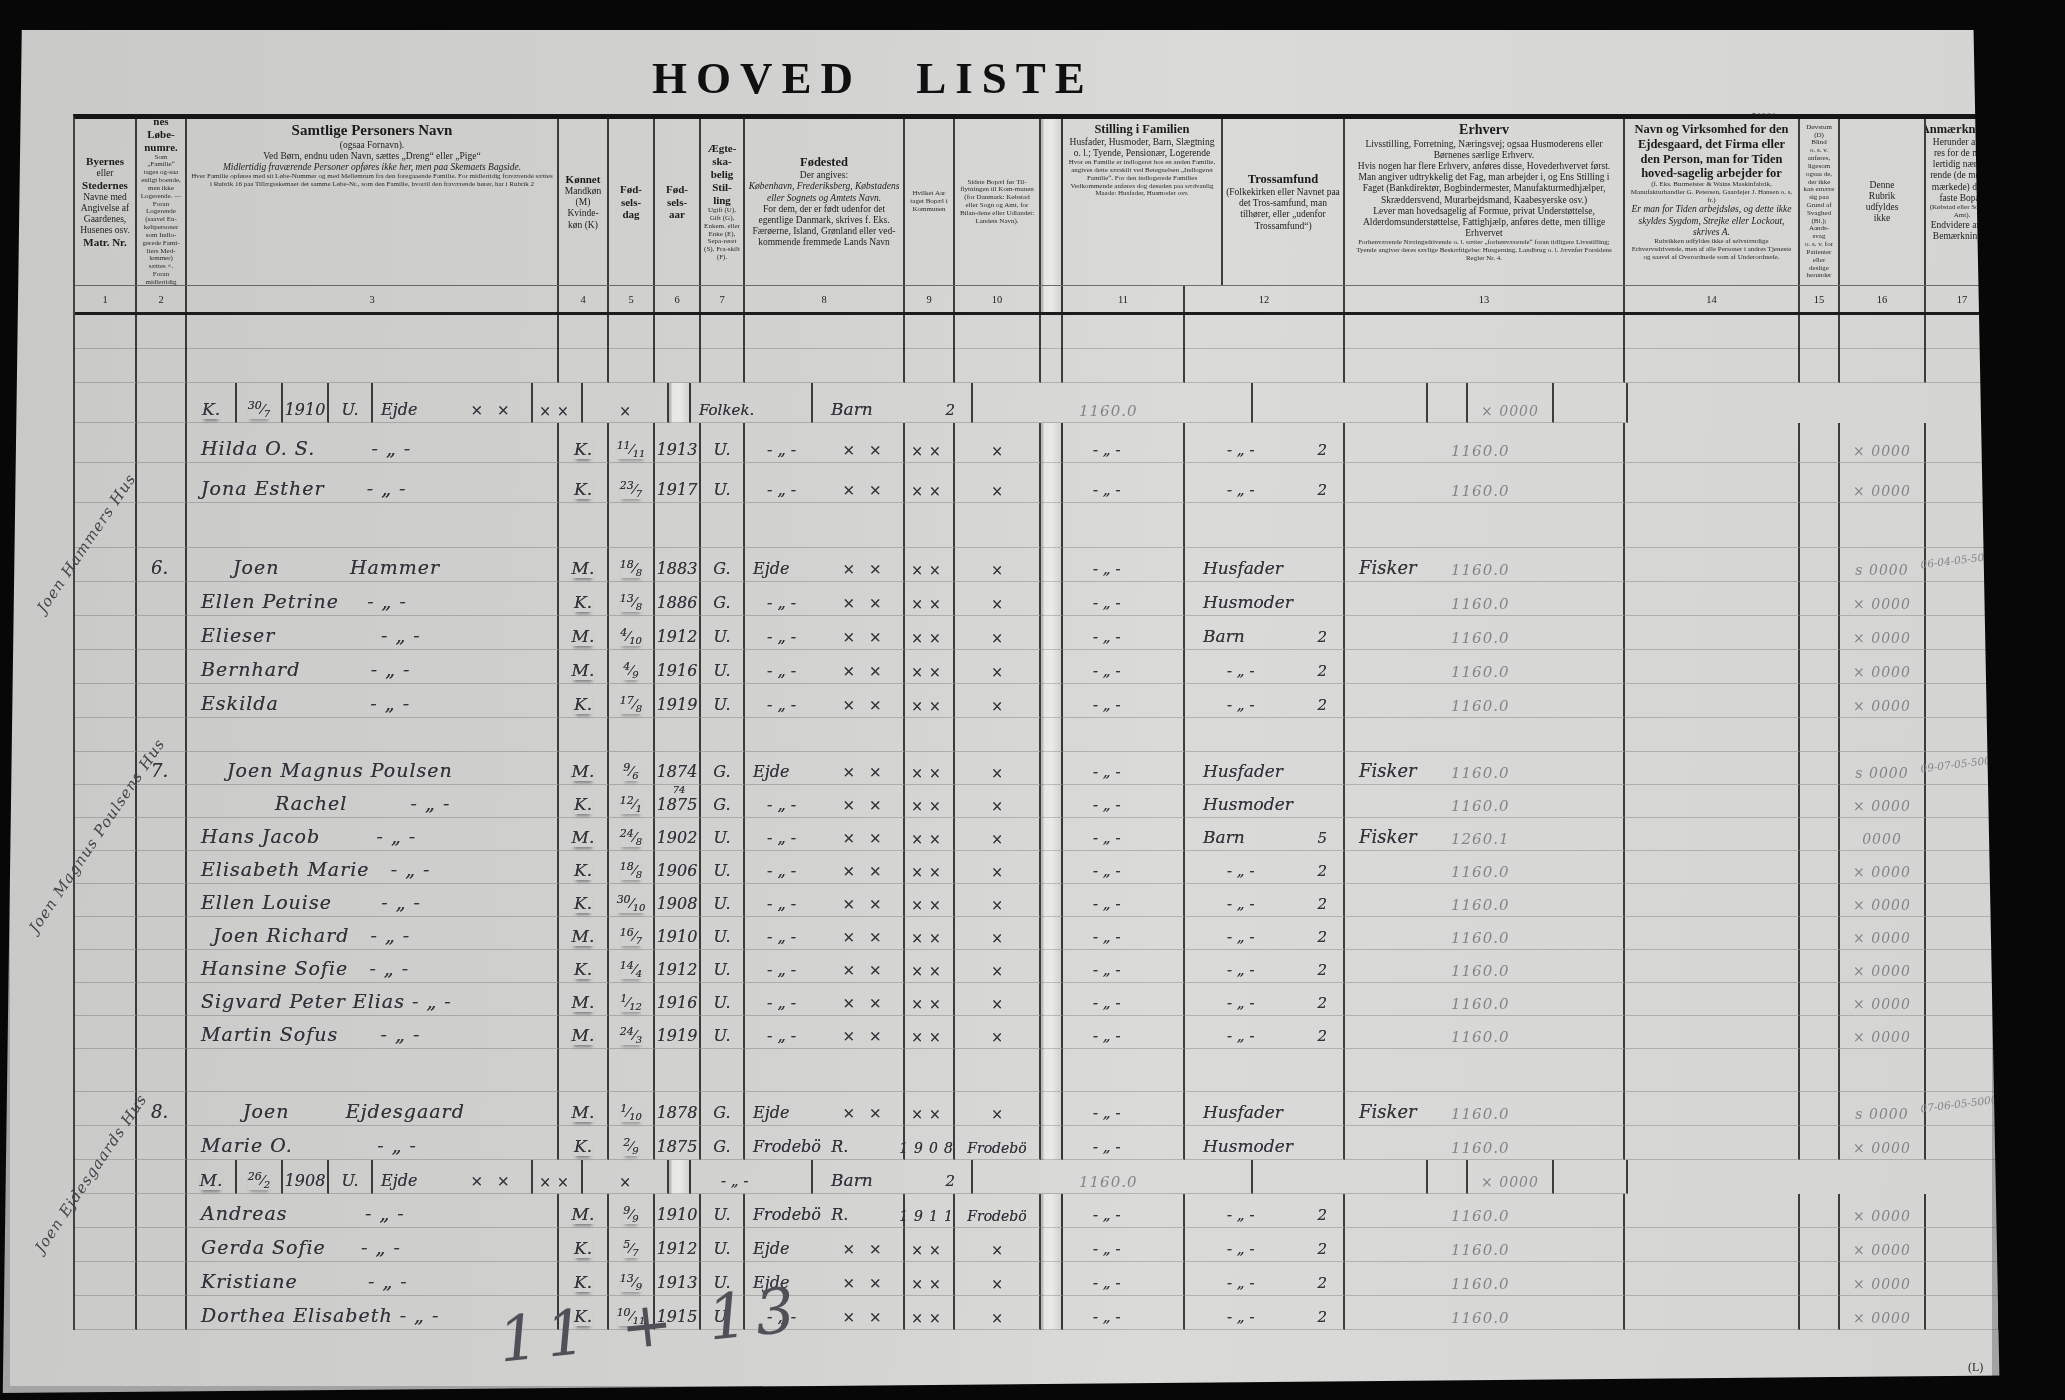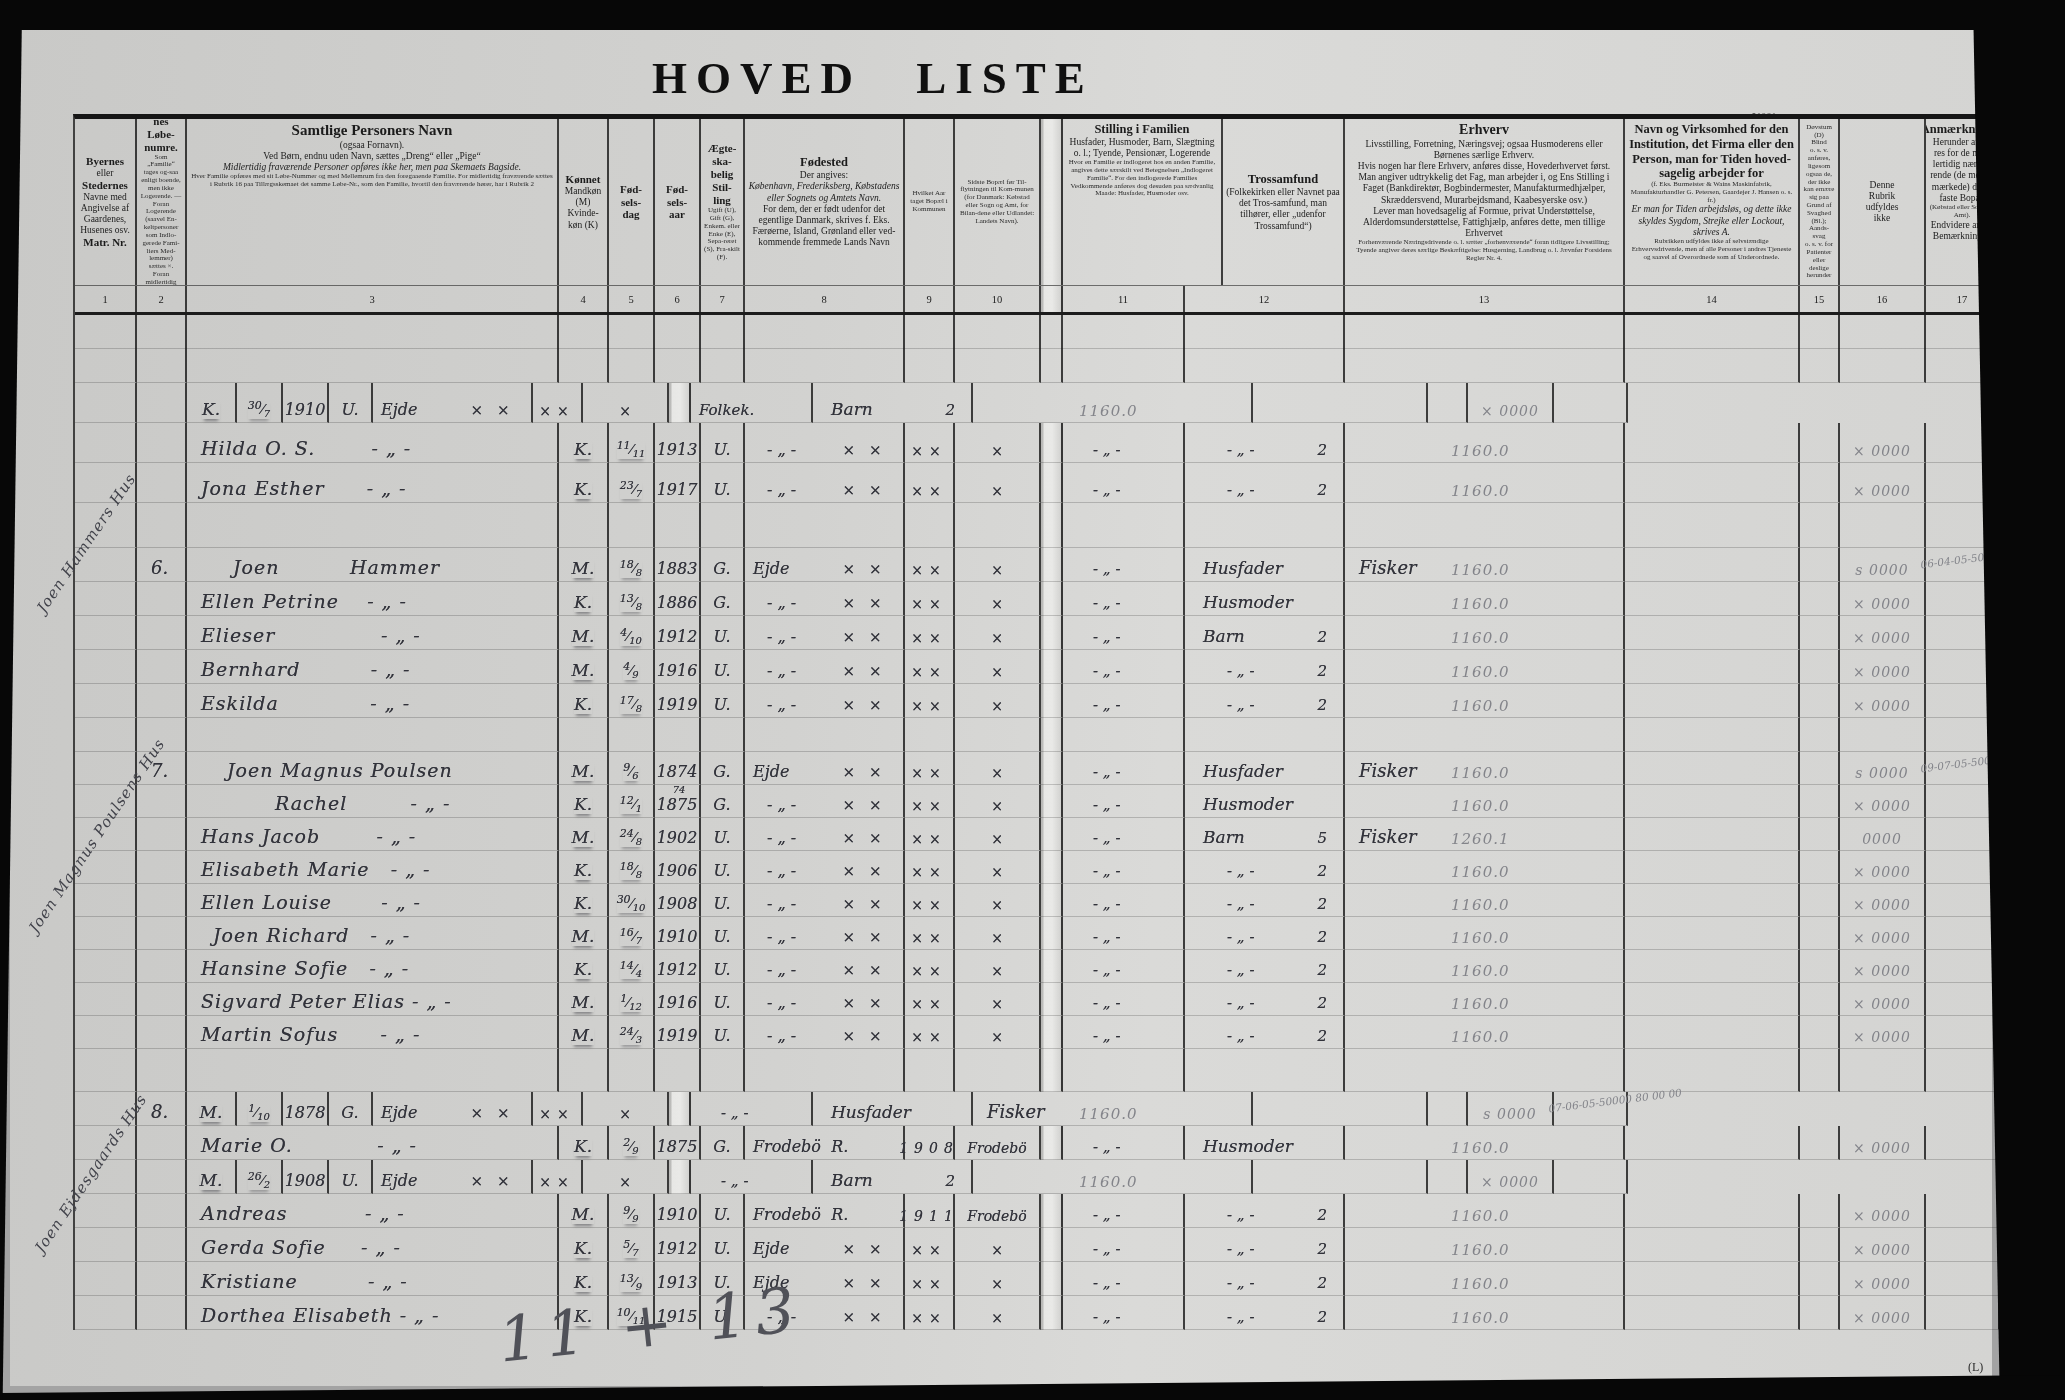--- a/index.html
+++ b/index.html
@@ -146,21 +146,21 @@
           </div>
           <div class="hcol col-c13 topalign" style="width: 280px;">
             <div class="hline hb">Erhverv</div>
             <div class="hline hn">Livsstilling, Forretning, Næringsvej; ogsaa Husmoderens eller Børnenes særlige Erhverv.</div>
             <div class="hline hn">Hvis nogen har flere Erhverv, anføres disse, Hovederhvervet først.</div>
             <div class="hline hn">Man angiver udtrykkelig det Fag, man arbejder i, og Ens Stilling i Faget (Bankdirektør, Bogbindermester, Manufakturmedhjælper, Skræddersvend, Murarbejdsmand, Kaabesyerske osv.)</div>
             <div class="hline hn">Lever man hovedsagelig af Formue, privat Understøttelse, Alderdomsunderstøttelse, Fattighjælp, anføres dette, men tillige Erhvervet</div>
             <div class="hline hs">Forhenværende Næringsdrivende o. l. sætter „forhenværende“ foran tidligere Livsstilling; Tyende angiver deres særlige Beskæftigelse: Husgerning, Landbrug o. l. Jævnfør Forsidens Regler Nr. 4.</div>
           </div>
           <div class="hcol col-c14 topalign" style="width: 175px;">
-            <div class="hline hb">Navn og Virksomhed for den Institution, det Firma eller den Person, man for Tiden hoved-sagelig arbejder for</div>
+            <div class="hline hb">Navn og Virksomhed for den Ejdesgaard, det Firma eller den Person, man for Tiden hoved-sagelig arbejder for</div>
             <div class="hline hs">(f. Eks. Burmeister &amp; Wains Maskinfabrik, Manufakturhandler G. Petersen, Gaardejer J. Hansen o. s. fr.)</div>
             <div class="hline hi">Er man for Tiden arbejdsløs, og dette ikke skyldes Sygdom, Strejke eller Lockout, skrives A.</div>
             <div class="hline hs">Rubrikken udfyldes ikke af selvstændige Erhvervsdrivende, men af alle Personer i andres Tjeneste og saavel af Overordnede som af Underordnede.</div>
           </div>
           <div class="hcol col-c15" style="width: 40px;">
             <div class="hline hs">Døvstum (D)</div>
             <div class="hline hs">Blind</div>
             <div class="hline hs">o. s. v. anføres, ligesom ogsaa de, der ikke kan ernære sig paa Grund af Svaghed (Bl.);</div>
             <div class="hline hs">Aands-svag</div>
             <div class="hline hs">o. s. v. for Patienter eller deslige herunder</div>
@@ -1064,20 +1064,23 @@
             <div class="cell" style="width: 175px;"></div>
             <div class="cell" style="width: 40px;"></div>
             <div class="cell" style="width: 86px;"></div>
             <div class="cell" style="width: 74px;"></div>
           </div>
           <div class="row" style="height: 34px;">
             <div class="cell" style="width: 62px;"></div>
             <div class="cell" style="width: 50px;">
               <span class="hw famno">8.</span>
             </div>
+            <div class="cell" style="width: 372px;">
+              <span class="hw name" style="padding-left: 56px;">Joen        Ejdesgaard</span>
+            </div>
             <div class="cell ctr" style="width: 50px;">
               <span class="hw sexv">M.</span>
             </div>
             <div class="cell ctr" style="width: 46px;">
               <span class="hw dayv"><sup>1</sup>⁄<sub>10</sub></span>
             </div>
             <div class="cell ctr" style="width: 46px;">
               <span class="hw yearv">1878</span>
             </div>
             <div class="cell ctr" style="width: 44px;">

